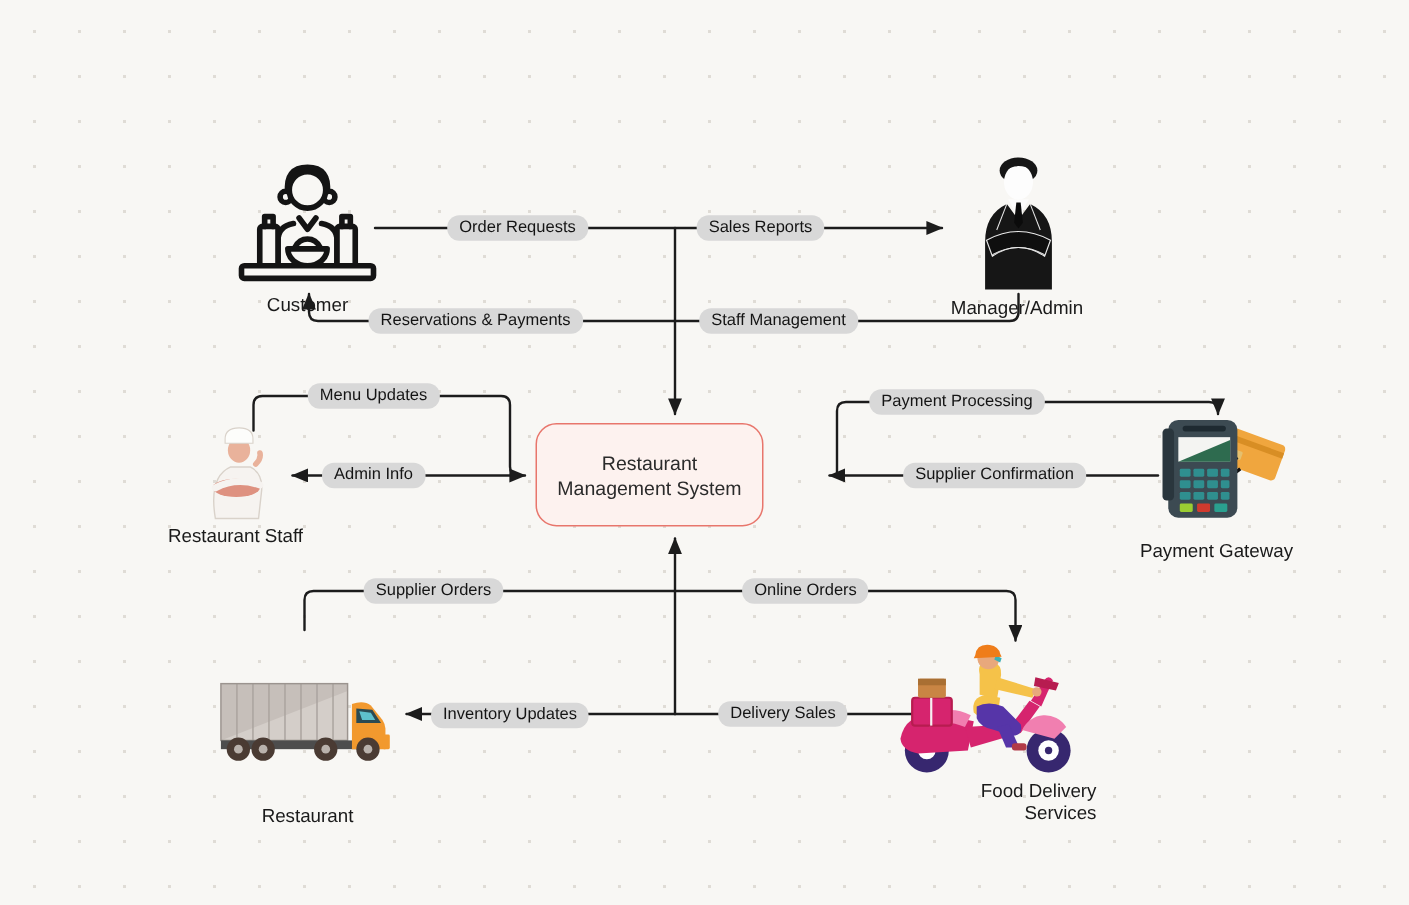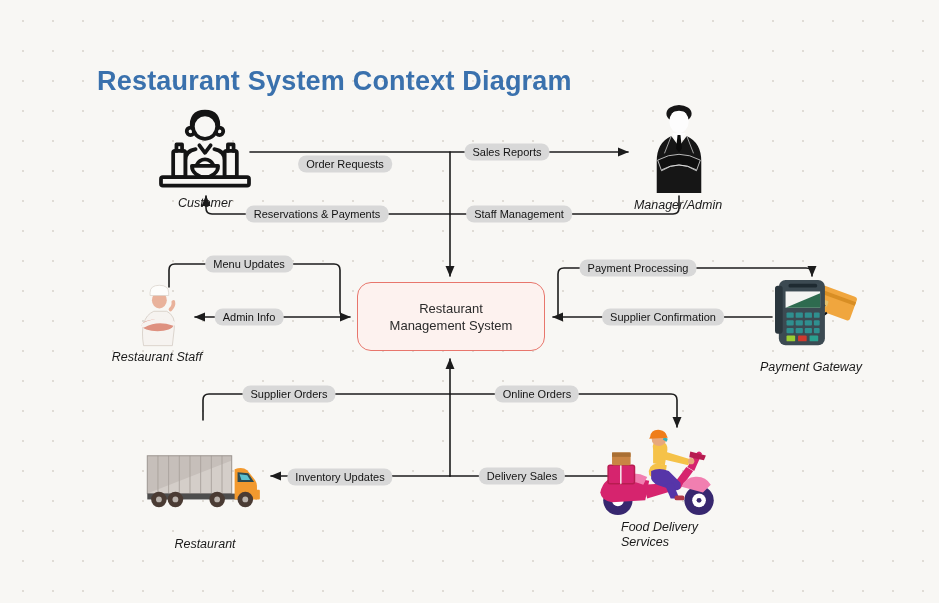--- a/index.html
+++ b/index.html
@@ -24,41 +24,40 @@
   .connectors{position:absolute;left:0;top:0;pointer-events:none;}
   .flow-label{
     position:absolute;transform:translate(-50%,-50%);
     background:#d8d8d8;border-radius:8px;
     padding:1px 8px 2px 8px;
     font-size:11px;color:#141414;white-space:nowrap;
     line-height:14px;
   }
   .entity-label{
     position:absolute;transform:translate(-50%,-50%);
-    font-size:12.5px;color:#1a1a1a;white-space:nowrap;font-style:italic;
-  }
-  .entity-label.multiline{white-space:normal;text-align:left;width:110px;line-height:15px;}
+    font-size:12.5px;color:#1a1a1a;white-space:nowrap;
+  }
+  .entity-label.multiline{white-space:normal;text-align:right;width:110px;line-height:15px;}
   .system-box{
-    position:absolute;left:357px;top:282px;width:188px;height:69px;
+    position:absolute;left:357px;top:282px;width:152px;height:69px;
     background:#fdf2ef;border:1.6px solid #e8766c;border-radius:14px;
     display:flex;align-items:center;justify-content:center;
     box-sizing:border-box;
   }
   .system-box span{
     display:block;width:132px;text-align:center;
     font-size:13px;color:#2b2b2b;line-height:17px;
   }
   .icon{position:absolute;}
 </style>
 </head>
 <body>
 
 <div id="canvas">
 
-  <div class="title">Restaurant System Context Diagram</div>
 
   <svg class="connectors" width="939" height="603" viewBox="0 0 939 603">
     <defs>
       <marker id="arr" markerWidth="8" markerHeight="7" refX="6.5" refY="2.9" orient="auto">
         <path d="M0,0 L7,2.9 L0,5.8 Z" fill="#1c1c1c"></path>
       </marker>
     </defs>
     <g stroke="#1c1c1c" stroke-width="1.6" fill="none" stroke-linecap="round">
       <path d="M250,152 L628,152" marker-end="url(#arr)"></path>
       <path d="M450,152 L450,276" marker-end="url(#arr)"></path>
@@ -204,21 +203,21 @@
     <path d="M63,9 Q64,1 73,2 Q79,3 80,8 L81,10 L62,11 Z" fill="#ef7d1a"></path>
   </svg>
 
   <div class="entity-label" style="left:205px;top:203px">Customer</div>
   <div class="entity-label" style="left:678px;top:205px">Manager/Admin</div>
   <div class="entity-label" style="left:157px;top:357px">Restaurant Staff</div>
   <div class="entity-label" style="left:811px;top:367px">Payment Gateway</div>
   <div class="entity-label" style="left:205px;top:544px">Restaurant</div>
   <div class="entity-label multiline" style="left:676px;top:535px">Food Delivery Services</div>
 
-  <div class="flow-label" style="left:345px;top:164px">Order Requests</div>
+  <div class="flow-label" style="left:345px;top:152px">Order Requests</div>
   <div class="flow-label" style="left:507px;top:152px">Sales Reports</div>
   <div class="flow-label" style="left:317px;top:214px">Reservations &amp; Payments</div>
   <div class="flow-label" style="left:519px;top:214px">Staff Management</div>
   <div class="flow-label" style="left:249px;top:264px">Menu Updates</div>
   <div class="flow-label" style="left:249px;top:317px">Admin Info</div>
   <div class="flow-label" style="left:638px;top:268px">Payment Processing</div>
   <div class="flow-label" style="left:663px;top:317px">Supplier Confirmation</div>
   <div class="flow-label" style="left:289px;top:394px">Supplier Orders</div>
   <div class="flow-label" style="left:537px;top:394px">Online Orders</div>
   <div class="flow-label" style="left:340px;top:477px">Inventory Updates</div>

